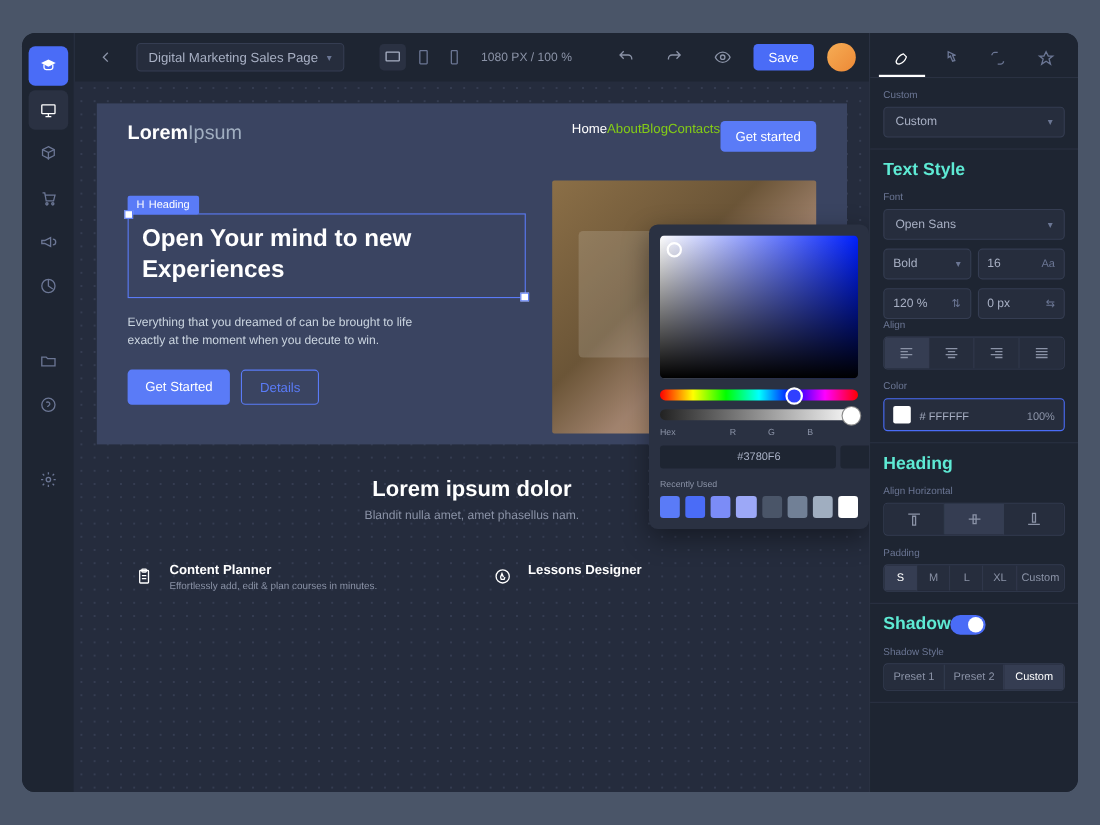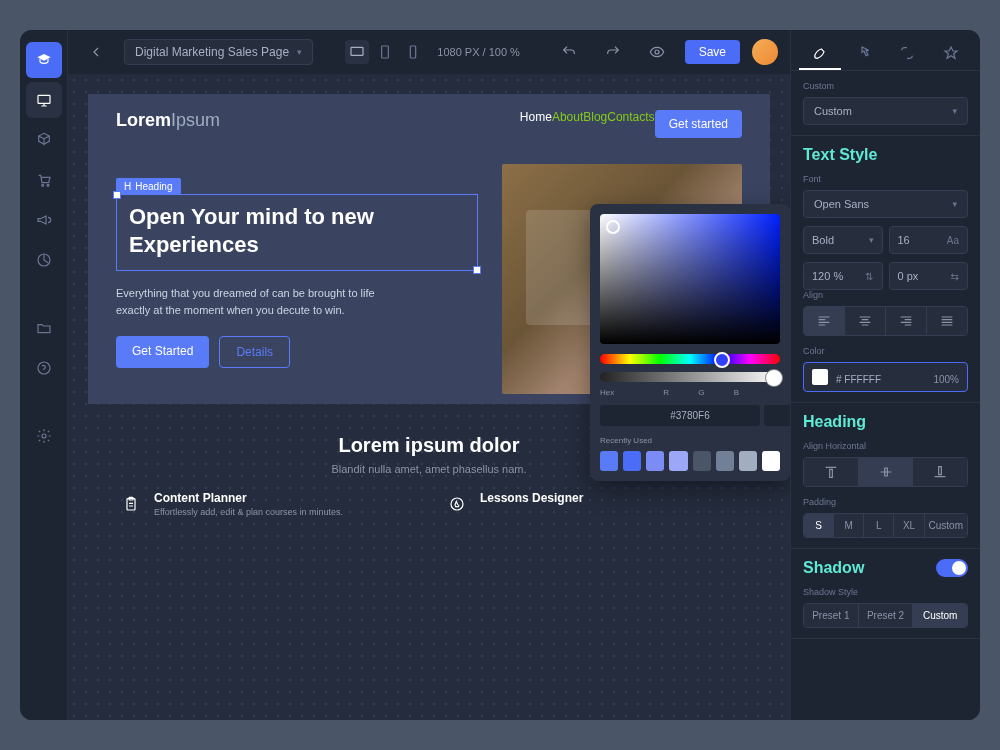--- a/index.html
+++ b/index.html
@@ -41,21 +41,21 @@
 .sub{color:#cbd5e0;font-size:11px;margin-top:14px;line-height:1.5;max-width:260px}
 .hero-btns{display:flex;gap:10px;margin-top:18px}
 .hbtn{padding:8px 16px;border-radius:4px;font-size:12px;cursor:pointer}
 .hbtn.primary{background:#5a7bf7;color:#fff}
 .hbtn.outline{border:1px solid #5a7bf7;color:#5a7bf7}
 .hero-img{width:240px;height:230px;background:linear-gradient(135deg,#8b6f47 0%,#6b5537 40%,#a0826d 60%,#d4a574 100%);border-radius:2px;position:relative;overflow:hidden}
 .hero-img::before{content:"";position:absolute;top:20%;left:10%;width:35%;height:50%;background:rgba(255,255,255,0.15);border-radius:4px}
 .section2{margin-top:30px;text-align:center;color:#fff}
 .s2-title{font-size:20px;font-weight:700}
 .s2-sub{color:#8b93a7;font-size:11px;margin-top:6px}
-.features{display:flex;gap:30px;margin-top:16px;padding:0 30px}
+.features{display:flex;gap:30px;margin-top:36px;padding:0 30px}
 .feature{display:flex;gap:10px;text-align:left;flex:1}
 .f-icon{width:26px;height:26px;flex-shrink:0;color:#fff;display:flex;align-items:center;justify-content:center}
 .f-title{font-size:12px;font-weight:600;color:#fff}
 .f-desc{font-size:9px;color:#8b93a7;margin-top:2px;line-height:1.3}
 .color-picker{position:absolute;right:0;top:130px;width:200px;background:#2a3142;border-radius:8px;padding:10px;box-shadow:0 8px 24px rgba(0,0,0,0.4)}
 .cp-gradient{width:100%;height:130px;border-radius:4px;background:linear-gradient(to bottom,transparent,#000),linear-gradient(to right,#fff,#0020ff);position:relative}
 .cp-gradient::after{content:"";position:absolute;top:6px;left:6px;width:10px;height:10px;border:2px solid #fff;border-radius:50%}
 .cp-hue{height:10px;border-radius:5px;margin-top:10px;background:linear-gradient(to right,red,yellow,lime,cyan,blue,magenta,red);position:relative}
 .cp-hue::after{content:"";position:absolute;right:28%;top:-2px;width:12px;height:12px;background:#3040ff;border:2px solid #fff;border-radius:50%}
 .cp-alpha{height:10px;border-radius:5px;margin-top:8px;background:linear-gradient(to right,#222,#fff);position:relative}
@@ -81,21 +81,21 @@
 .field{flex:1;background:#262d3d;border:1px solid #353d52;border-radius:4px;padding:7px 8px;display:flex;align-items:center;justify-content:space-between;font-size:11px}
 .field-suffix{color:#6b7694;font-size:10px}
 .align-row{display:flex;gap:0;margin-top:6px;border:1px solid #353d52;border-radius:4px;overflow:hidden}
 .align-btn{flex:1;height:28px;display:flex;align-items:center;justify-content:center;background:#262d3d;cursor:pointer;color:#8b93a7;border-right:1px solid #353d52}
 .align-btn:last-child{border-right:none}
 .align-btn.active{background:#353d52}
 .color-field{display:flex;align-items:flex-end;gap:8px;background:#262d3d;border:1px solid #4a6cf7;border-radius:4px;padding:6px 8px}
 .color-chip{width:16px;height:16px;background:#fff;border-radius:2px}
 .color-hex{flex:1;font-size:10px}
 .color-pct{font-size:10px;color:#8b93a7}
-.spacing-header{display:flex;align-items:center;justify-content:space-between}
+.spacing-header{display:flex;align-items:center;justify-content:flex-start}
 .toggle{width:32px;height:18px;background:#4a6cf7;border-radius:9px;position:relative;cursor:pointer}
 .toggle::after{content:"";position:absolute;right:2px;top:2px;width:14px;height:14px;background:#fff;border-radius:50%}
 .seg{display:flex;border:1px solid #353d52;border-radius:4px;overflow:hidden;margin-top:6px}
 .seg-btn{flex:1;padding:6px 4px;font-size:10px;text-align:center;background:#262d3d;cursor:pointer;border-right:1px solid #353d52;color:#8b93a7}
 .seg-btn:last-child{border-right:none}
 .seg-btn.active{background:#353d52;color:#fff}
 .chev{font-size:9px;color:#6b7694}
 svg{width:16px;height:16px;stroke:currentColor;fill:none;stroke-width:1.8}
 </style>
 </head>

